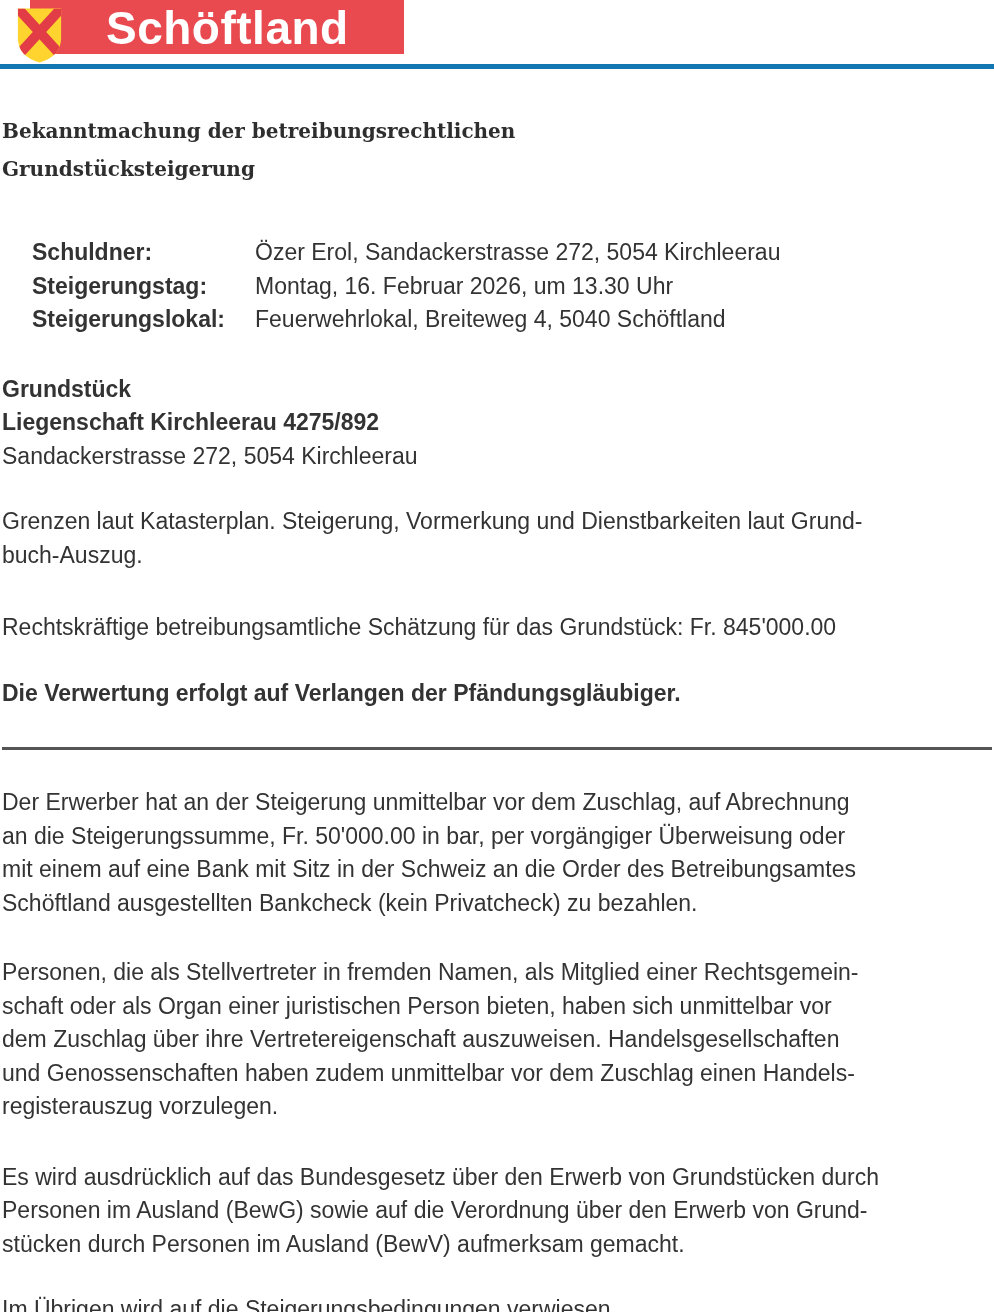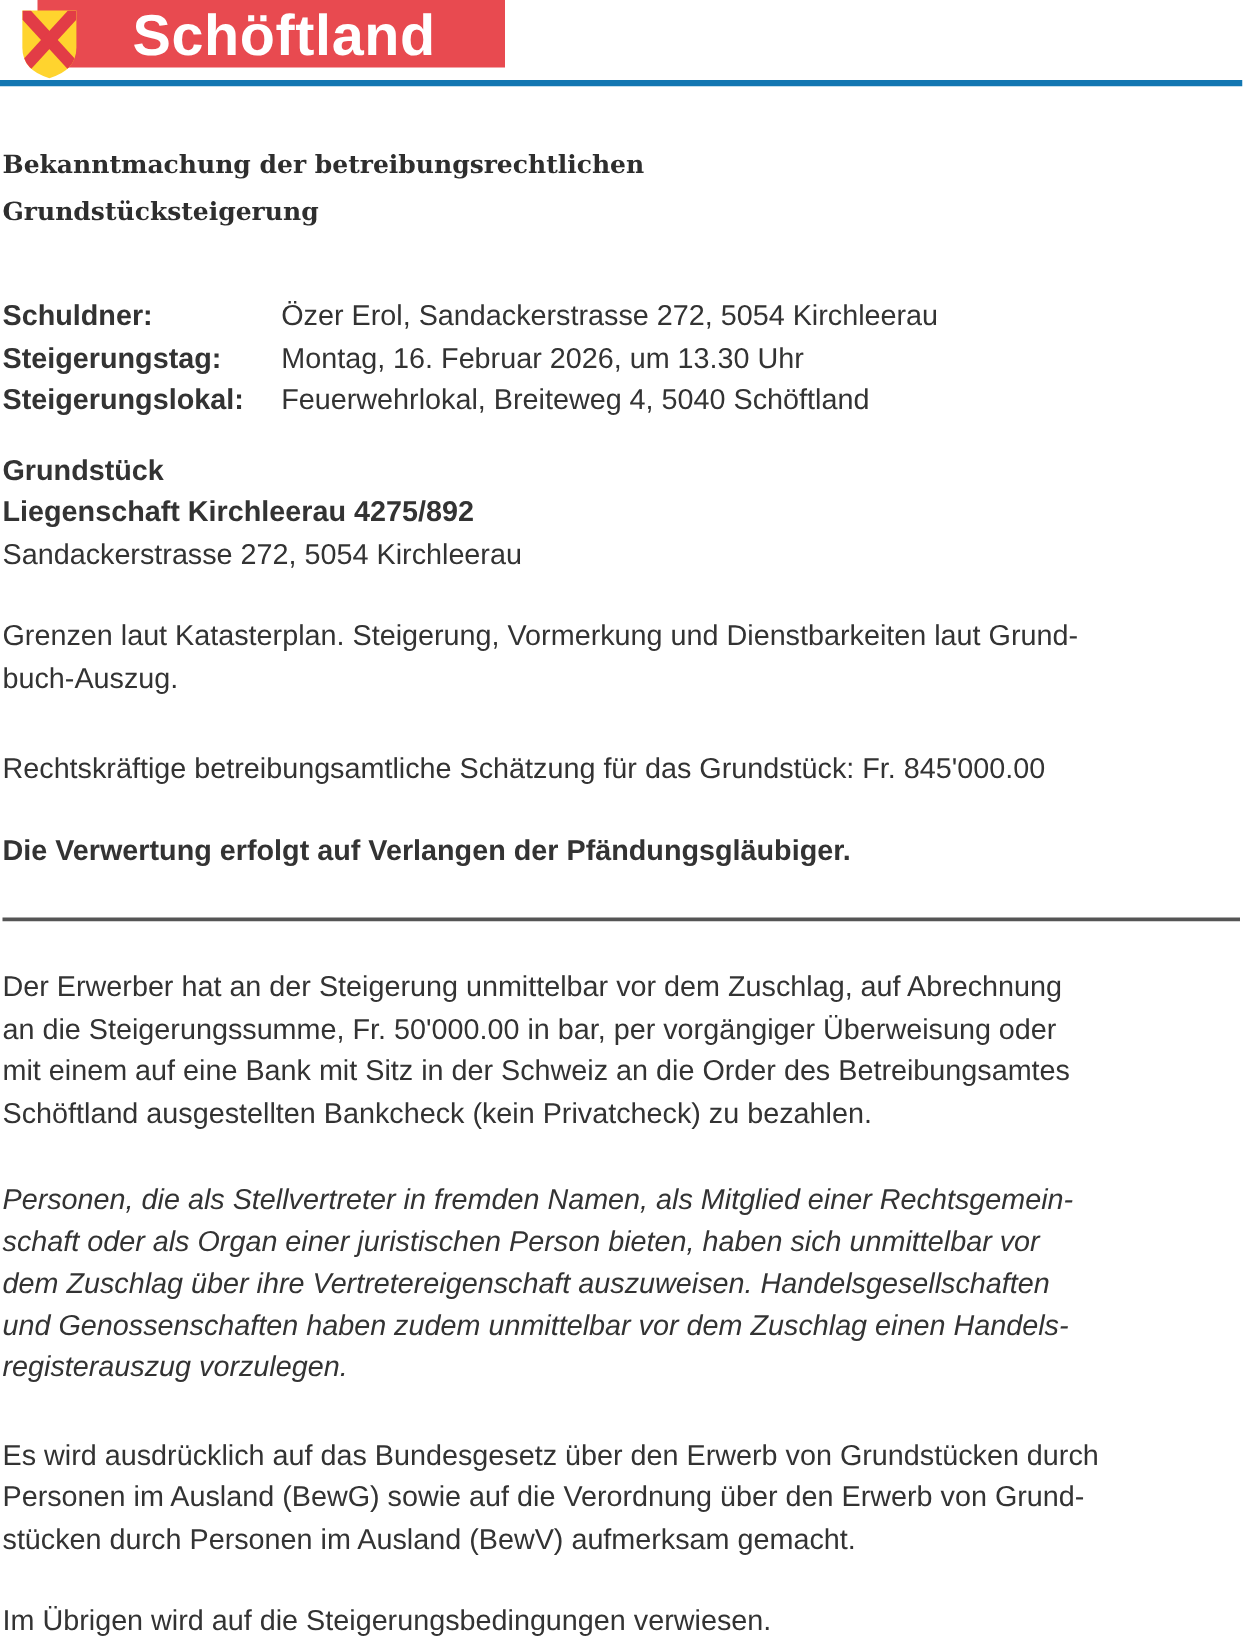--- a/index.html
+++ b/index.html
@@ -61,35 +61,36 @@
     font-weight: bold;
     font-size: 20px;
     line-height: 38px;
     color: #2e2e2e;
     white-space: pre-line;
   }
   .info-rows { margin-top: 48px; }
   .info-row {
     display: grid;
     grid-template-columns: 223px 1fr;
+    margin-left: 30px;
   }
   .info-label { font-weight: bold; }
-  .property-block { margin-top: 23px; }
+  .property-block { margin-top: 36px; }
   .bold-line { font-weight: bold; }
   .para { white-space: pre-line; }
   .para-boundaries { margin-top: 32px; }
   .para-valuation { margin-top: 39px; font-weight: normal; }
   .para-realization { margin-top: 32px; font-weight: bold; }
   .section-divider {
     border: none;
     border-top: 3px solid #555555;
     margin: 37px 0 0 0;
   }
   .para-payment { margin-top: 36px; }
-  .para-representation { margin-top: 36px; font-style: italic; }
+  .para-representation { margin-top: 36px; }
   .para-bewg { margin-top: 37px; }
   .para-conditions { margin-top: 32px; }
 </style>
 </head>
 <body>
 
 <header class="letterhead">
   <div class="banner">
     <div class="municipality-name">Schöftland</div>
   </div>

